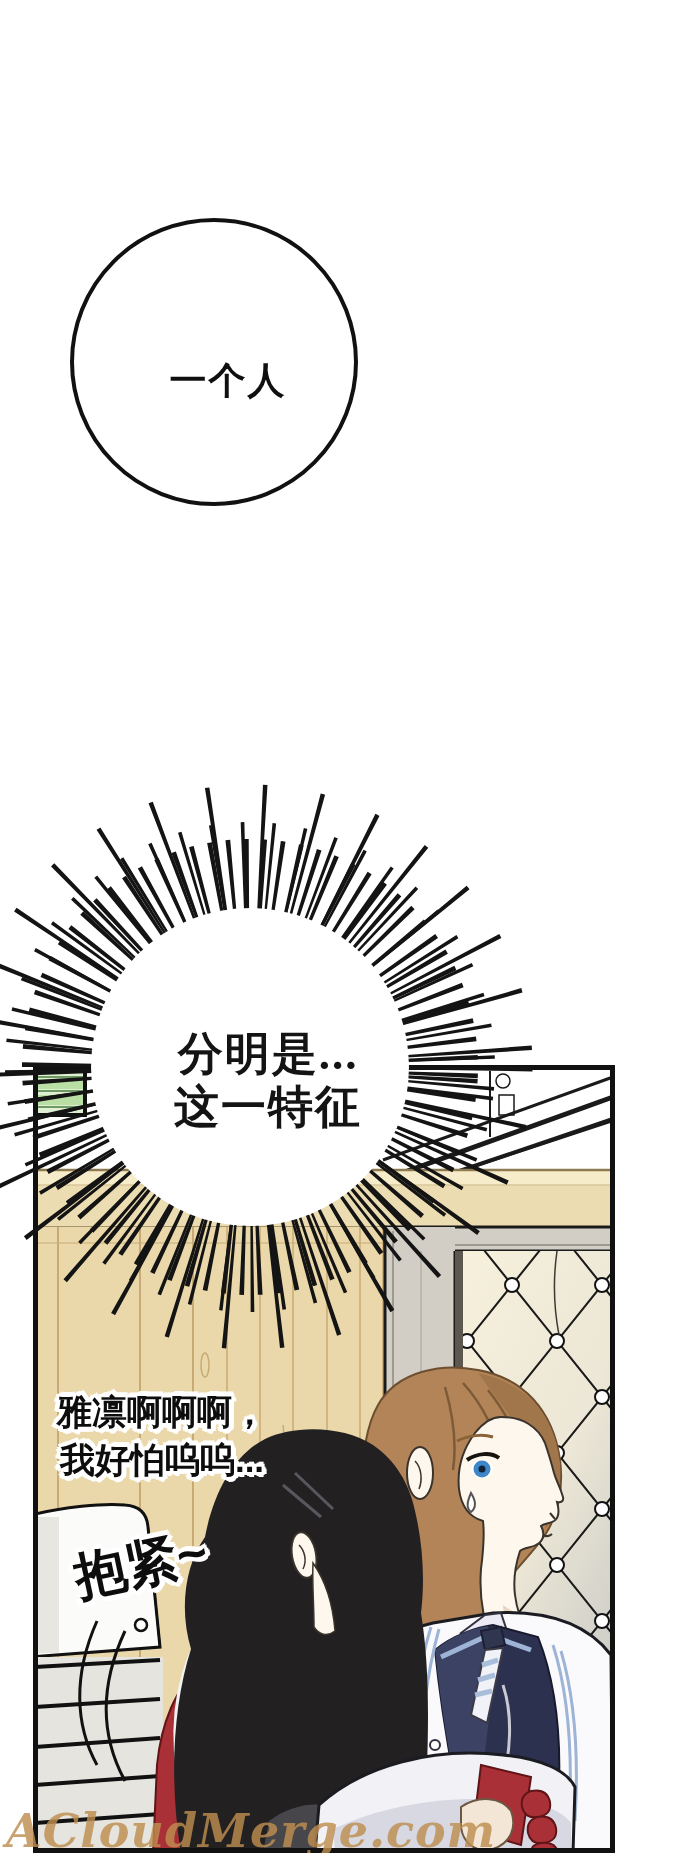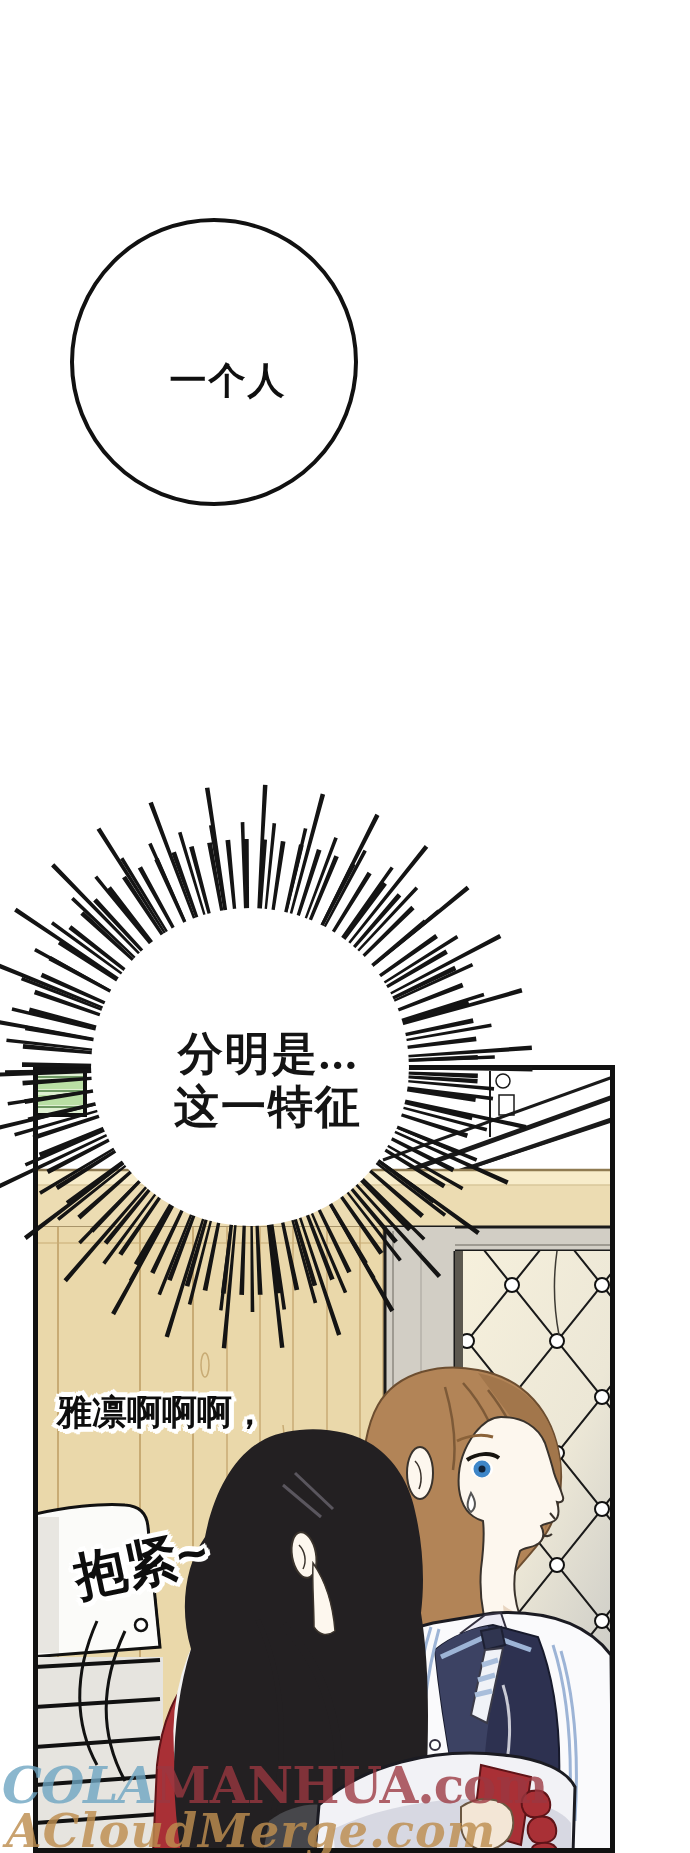--- a/index.html
+++ b/index.html
@@ -262,25 +262,23 @@
     <div class="btxt">
       <div>
         <div>分明是...</div>
         <div>这一特征</div>
       </div>
     </div>
   </div>
 
   <div id="scaredtxt" class="abs handtxt">
     <div>雅凛啊啊啊，</div>
+    <div>我好怕呜呜...</div>
   </div>
   <div id="hugtxt" class="abs handtxt">
     <span>抱紧~</span>
   </div>
 
-  <div id="wm1" class="abs wm">
-    <span class="cola">COLA</span><span class="manhua">MANHUA.com</span>
-  </div>
   <div id="wm2" class="abs wm">
     <span>ACloudMerge.com</span>
   </div>
 
 </div>
 
 </body></html>

